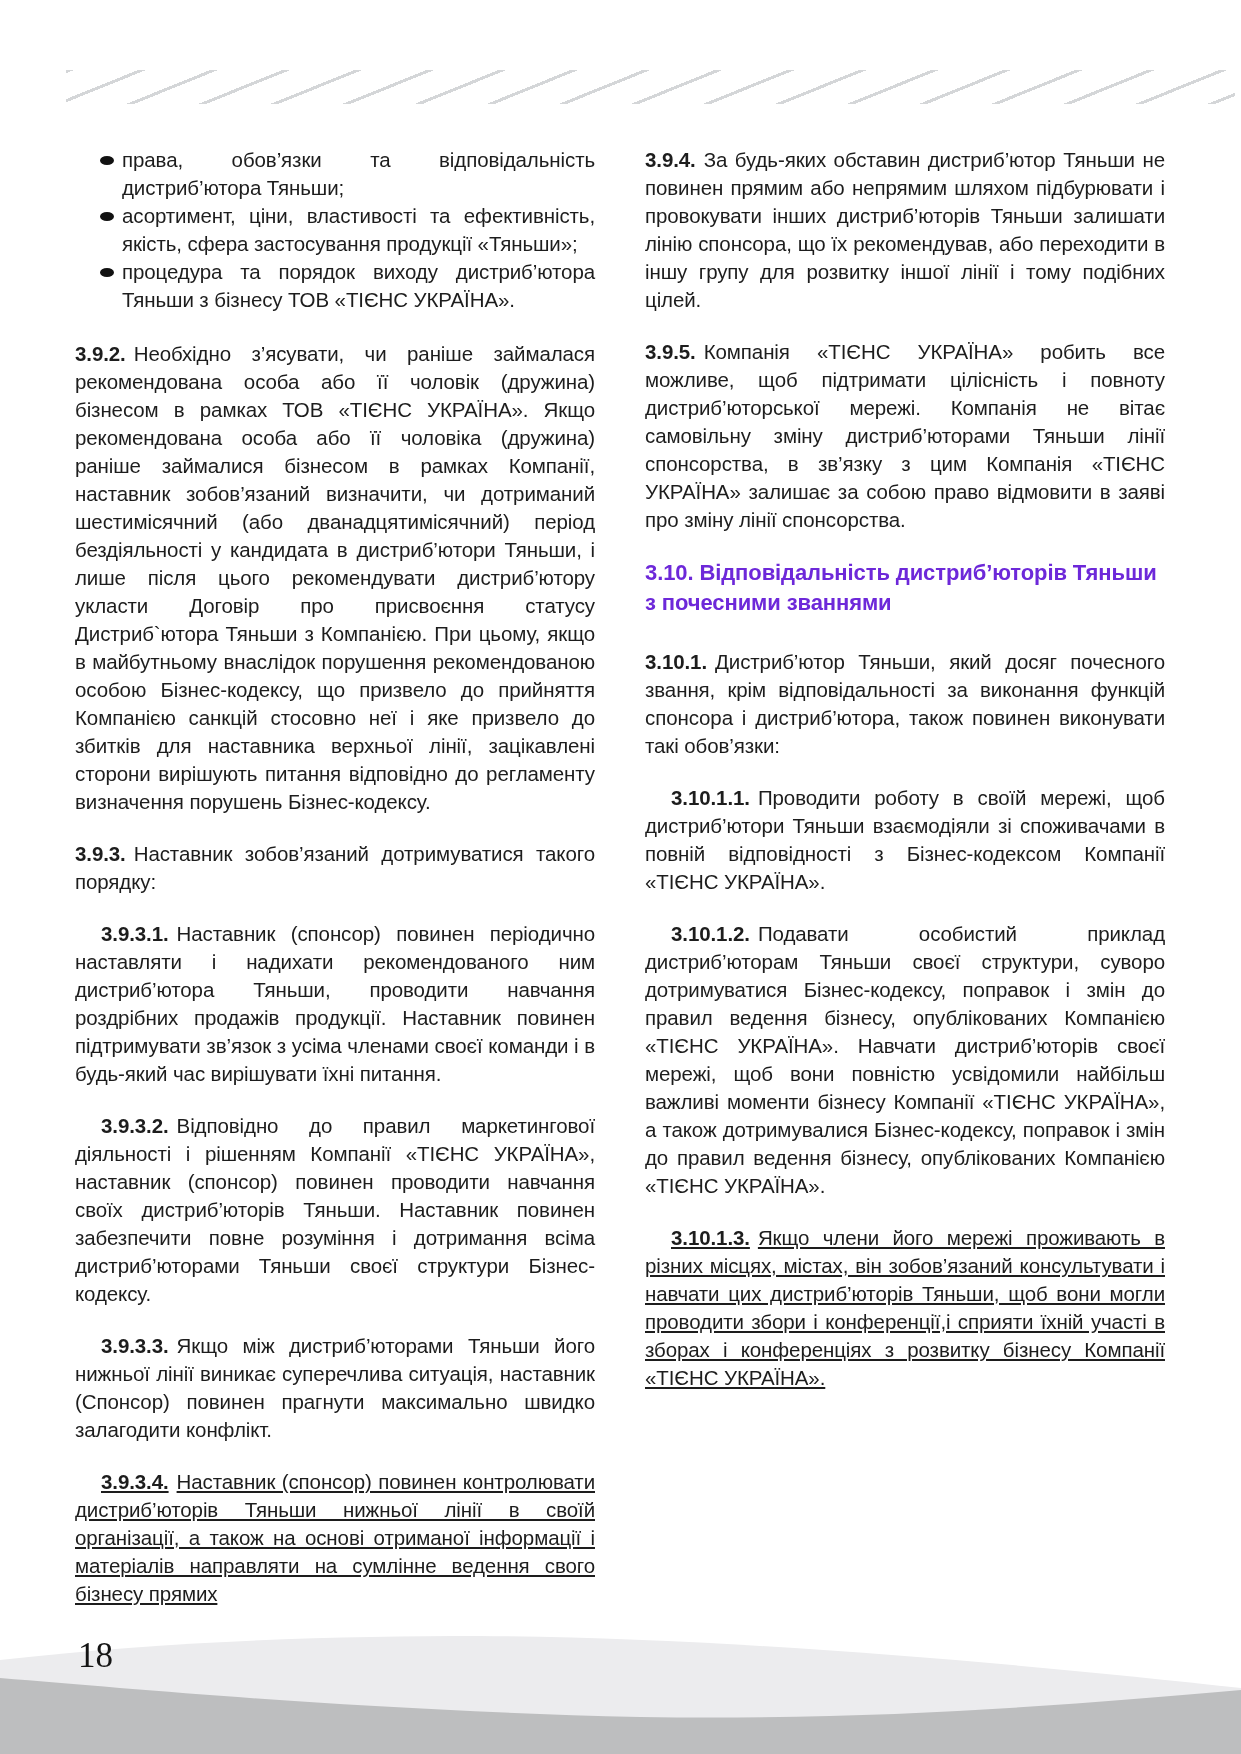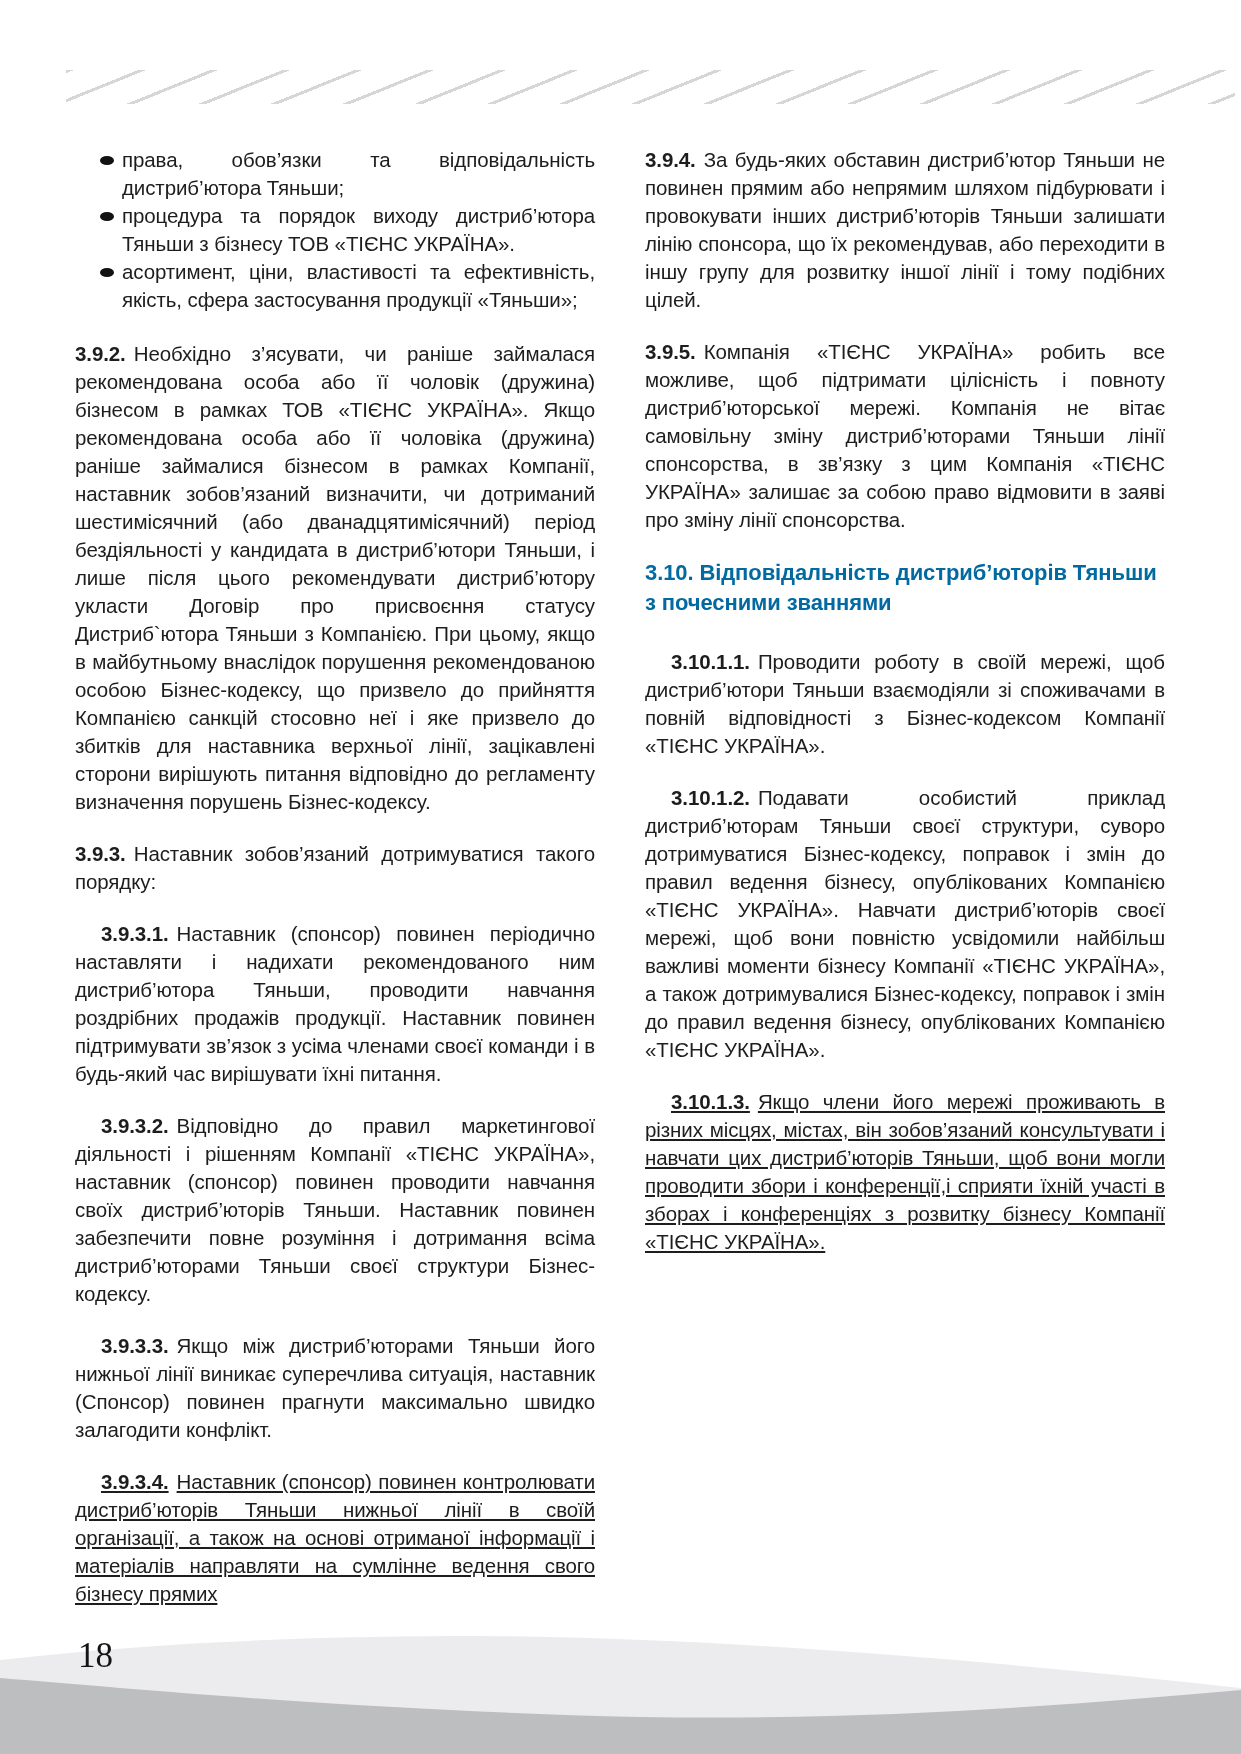--- a/index.html
+++ b/index.html
@@ -26,21 +26,21 @@
   .dot {
     flex:0 0 14px; width:9px; height:9px; border-radius:50%;
     background:#111; margin:10px 8px 0 0; align-self:flex-start;
   }
   .btext { flex:1; text-align:justify; }
   .para { margin:0 0 24px 0; }
   .para:last-child { margin-bottom:0;text-decoration:underline; }
   .indent { text-indent:26px; }
   .num { font-weight:bold; margin-right:8px; }
   .heading {
-    font-size:22px; line-height:30px; font-weight:bold; color:#0369a1;
+    font-size:22px; line-height:30px; font-weight:bold; color:#6d28d9;
     margin:4px 0 30px 0; text-align:left;
   }
   
   .footer { position:absolute; left:0; bottom:0; width:1241px; height:160px; display:block; }
   .pageno {
     position:absolute; left:78px; top:1636px;
     font-family:"Liberation Serif", serif; font-size:35px; color:#141414;
   }
 </style>
 </head>
@@ -53,43 +53,44 @@
   <div class="columns">
 
     <div class="col">
       <ul class="bullets">
         <li>
           <span class="dot"></span>
           <span class="btext">права, обов’язки та відповідальність дистриб’ютора Тяньши;</span>
         </li>
         <li>
           <span class="dot"></span>
-          <span class="btext">процедура та порядок виходу дистриб’ютора Тяньши з бізнесу ТОВ «ТІЄНС УКРАЇНА».</span>
+          <span class="btext">асортимент, ціни, властивості та ефективність, якість, сфера застосування продукції «Тяньши»;</span>
         </li>
         <li>
           <span class="dot"></span>
-          <span class="btext">асортимент, ціни, властивості та ефективність, якість, сфера застосування продукції «Тяньши»;</span>
+          <span class="btext">процедура та порядок виходу дистриб’ютора Тяньши з бізнесу ТОВ «ТІЄНС УКРАЇНА».</span>
         </li>
       </ul>
 
       <p class="para"><b class="num">3.9.2.</b><span>Необхідно з’ясувати, чи раніше займалася рекомендована особа або її чоловік (дружина) бізнесом в рамках ТОВ «ТІЄНС УКРАЇНА». Якщо рекомендована особа або її чоловіка (дружина) раніше займалися бізнесом в рамках Компанії, наставник зобов’язаний визначити, чи дотриманий шестимісячний (або дванадцятимісячний) період бездіяльності у кандидата в дистриб’ютори Тяньши, і лише після цього рекомендувати дистриб’ютору укласти Договір про присвоєння статусу Дистриб`ютора Тяньши з Компанією. При цьому, якщо в майбутньому внаслідок порушення рекомендованою особою Бізнес-кодексу, що призвело до прийняття Компанією санкцій стосовно неї і яке призвело до збитків для наставника верхньої лінії, зацікавлені сторони вирішують питання відповідно до регламенту визначення порушень Бізнес-кодексу.</span></p>
       <p class="para"><b class="num">3.9.3.</b><span>Наставник зобов’язаний дотримуватися такого порядку:</span></p>
       <p class="para indent"><b class="num">3.9.3.1.</b><span>Наставник (спонсор) повинен періодично наставляти і надихати рекомендованого ним дистриб’ютора Тяньши, проводити навчання роздрібних продажів продукції. Наставник повинен підтримувати зв’язок з усіма членами своєї команди і в будь-який час вирішувати їхні питання.</span></p>
       <p class="para indent"><b class="num">3.9.3.2.</b><span>Відповідно до правил маркетингової діяльності і рішенням Компанії «ТІЄНС УКРАЇНА», наставник (спонсор) повинен проводити навчання своїх дистриб’юторів Тяньши. Наставник повинен забезпечити повне розуміння і дотримання всіма дистриб’юторами Тяньши своєї структури Бізнес-кодексу.</span></p>
       <p class="para indent"><b class="num">3.9.3.3.</b><span>Якщо між дистриб’юторами Тяньши його нижньої лінії виникає суперечлива ситуація, наставник (Спонсор) повинен прагнути максимально швидко залагодити конфлікт.</span></p>
       <p class="para indent"><b class="num">3.9.3.4.</b><span>Наставник (спонсор) повинен контролювати дистриб’юторів Тяньши нижньої лінії в своїй організації, а також на основі отриманої інформації і матеріалів направляти на сумлінне ведення свого бізнесу прямих</span></p>
     </div>
 
     <div class="col">
 
       <p class="para"><b class="num">3.9.4.</b><span>За будь-яких обставин дистриб’ютор Тяньши не повинен прямим або непрямим шляхом підбурювати і провокувати інших дистриб’юторів Тяньши залишати лінію спонсора, що їх рекомендував, або переходити в іншу групу для розвитку іншої лінії і тому подібних цілей.</span></p>
       <p class="para"><b class="num">3.9.5.</b><span>Компанія «ТІЄНС УКРАЇНА» робить все можливе, щоб підтримати цілісність і повноту дистриб’юторської мережі. Компанія не вітає самовільну зміну дистриб’юторами Тяньши лінії спонсорства, в зв’язку з цим Компанія «ТІЄНС УКРАЇНА» залишає за собою право відмовити в заяві про зміну лінії спонсорства.</span></p>
 
       <h3 class="heading">3.10. Відповідальність дистриб’юторів Тяньши з почесними званнями</h3>
 
+      <p class="para"><b class="num">3.10.1.</b><span>Дистриб’ютор Тяньши, який досяг почесного звання, крім відповідальності за виконання функцій спонсора і дистриб’ютора, також повинен виконувати такі обов’язки:</span></p>
       <p class="para indent"><b class="num">3.10.1.1.</b><span>Проводити роботу в своїй мережі, щоб дистриб’ютори Тяньши взаємодіяли зі споживачами в повній відповідності з Бізнес-кодексом Компанії «ТІЄНС УКРАЇНА».</span></p>
       <p class="para indent"><b class="num">3.10.1.2.</b><span>Подавати особистий приклад дистриб’юторам Тяньши своєї структури, суворо дотримуватися Бізнес-кодексу, поправок і змін до правил ведення бізнесу, опублікованих Компанією «ТІЄНС УКРАЇНА». Навчати дистриб’юторів своєї мережі, щоб вони повністю усвідомили найбільш важливі моменти бізнесу Компанії «ТІЄНС УКРАЇНА», а також дотримувалися Бізнес-кодексу, поправок і змін до правил ведення бізнесу, опублікованих Компанією «ТІЄНС УКРАЇНА».</span></p>
       <p class="para indent"><b class="num">3.10.1.3.</b><span>Якщо члени його мережі проживають в різних місцях, містах, він зобов’язаний консультувати і навчати цих дистриб’юторів Тяньши, щоб вони могли проводити збори і конференції,і сприяти їхній участі в зборах і конференціях з розвитку бізнесу Компанії «ТІЄНС УКРАЇНА».</span></p>
     </div>
 
   </div>
 
   <svg class="footer" viewBox="0 0 1241 160" preserveAspectRatio="none" aria-hidden="true">
     <path d="M0,66 C180,46 340,42 480,42 C740,44 1020,70 1241,94 L1241,160 L0,160 Z" fill="#ececee"></path>
     <path d="M0,84 C160,97 360,116 640,123 C880,127 1080,110 1241,96 L1241,160 L0,160 Z" fill="#bdbebf"></path>

